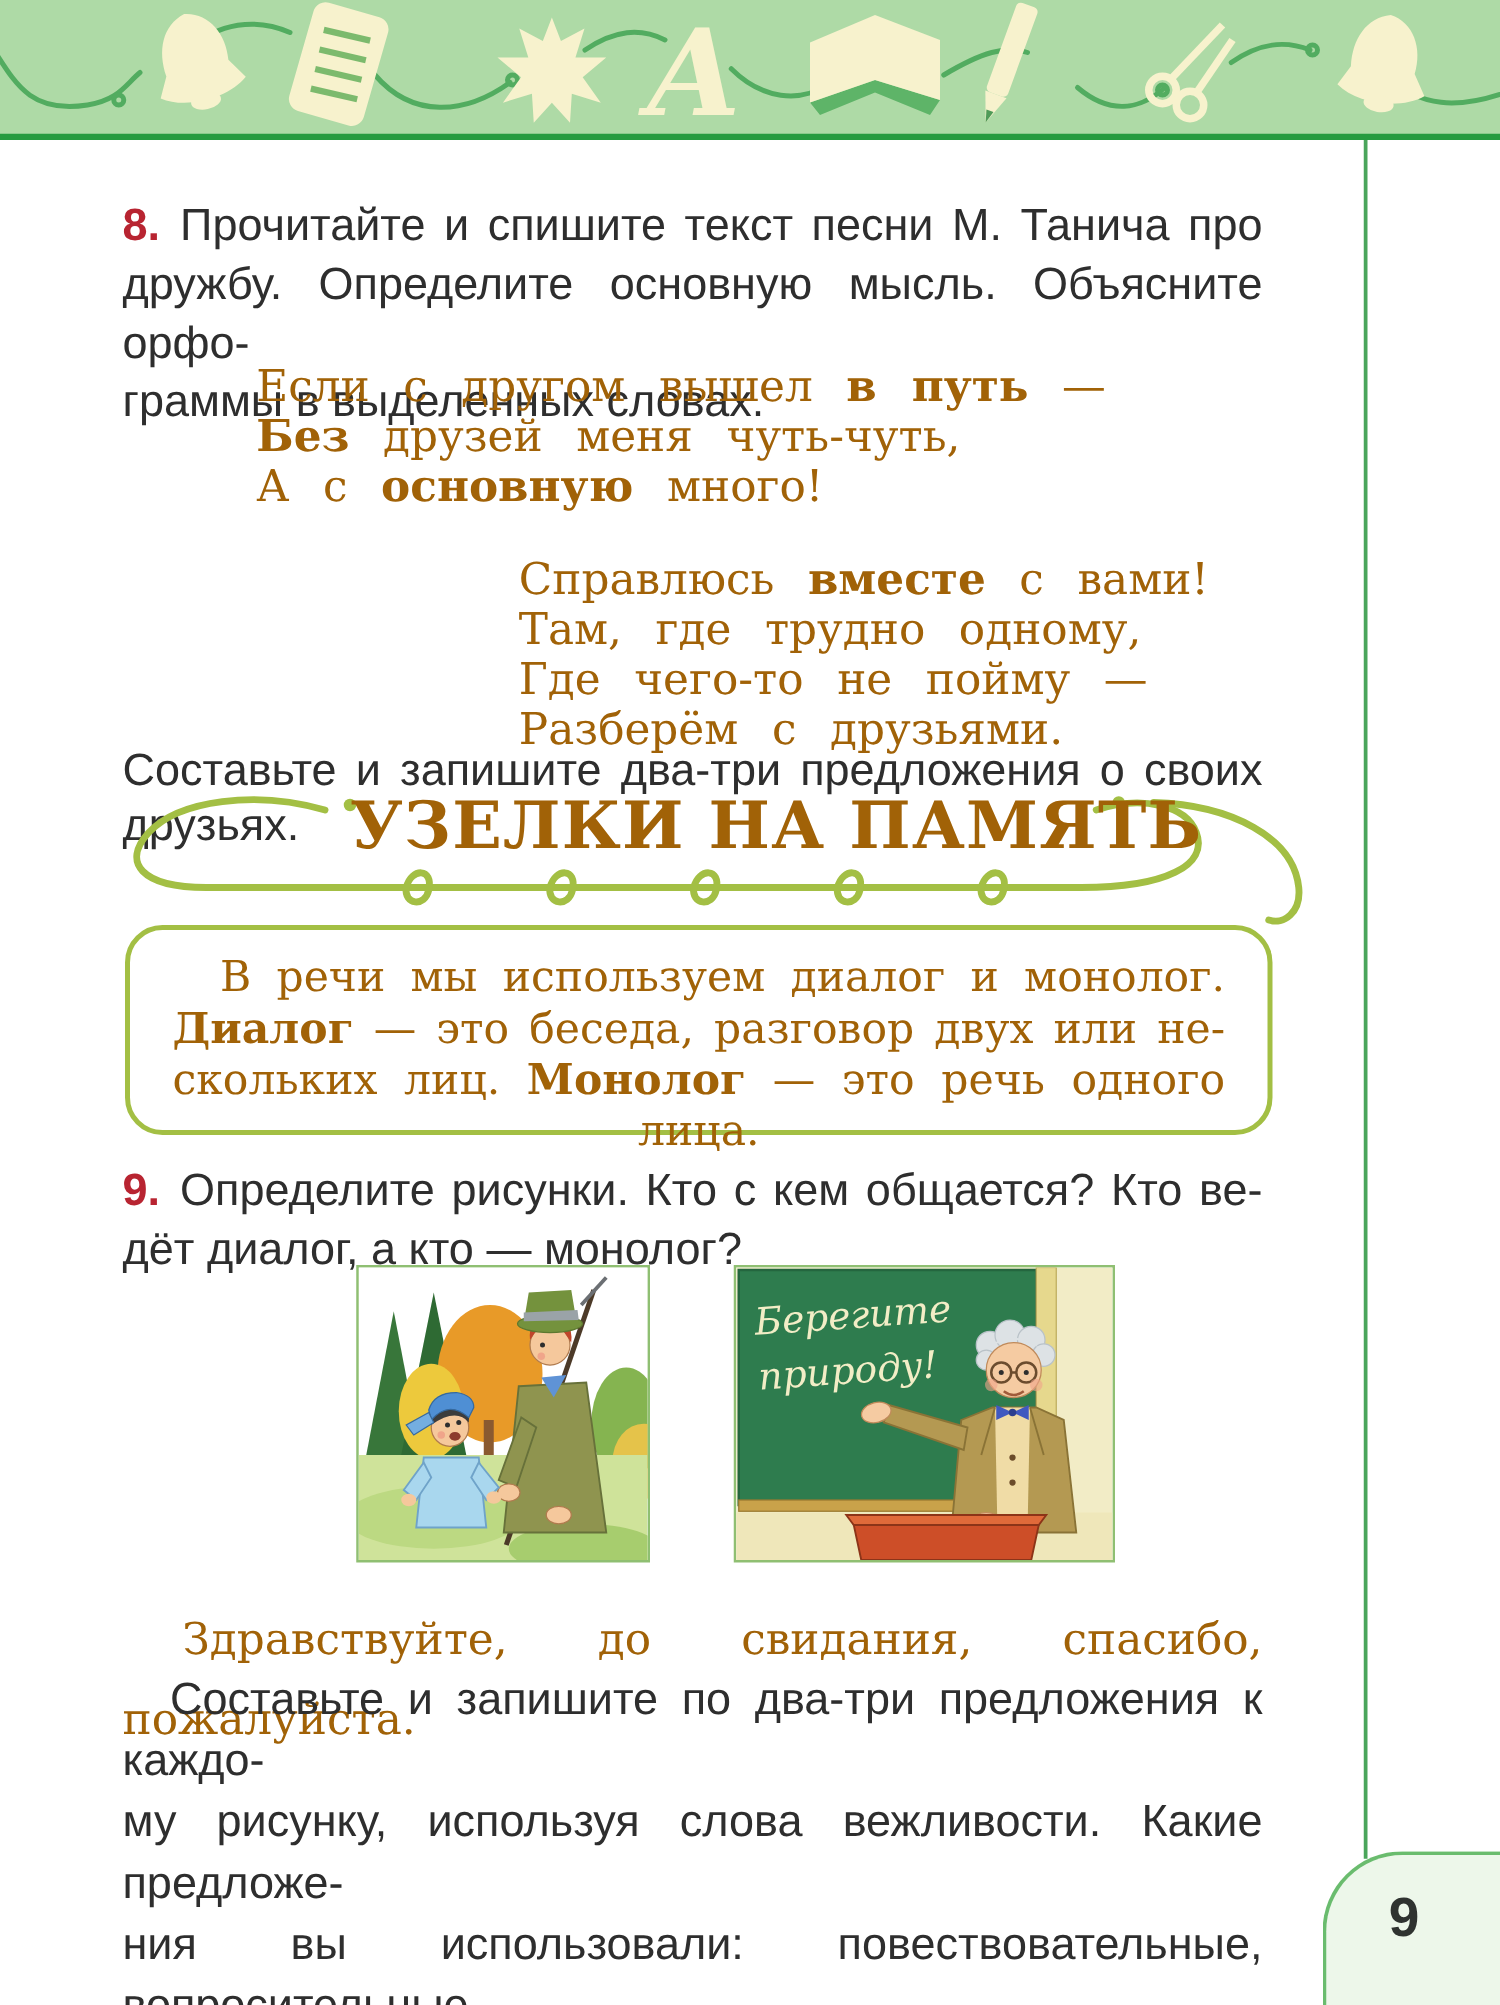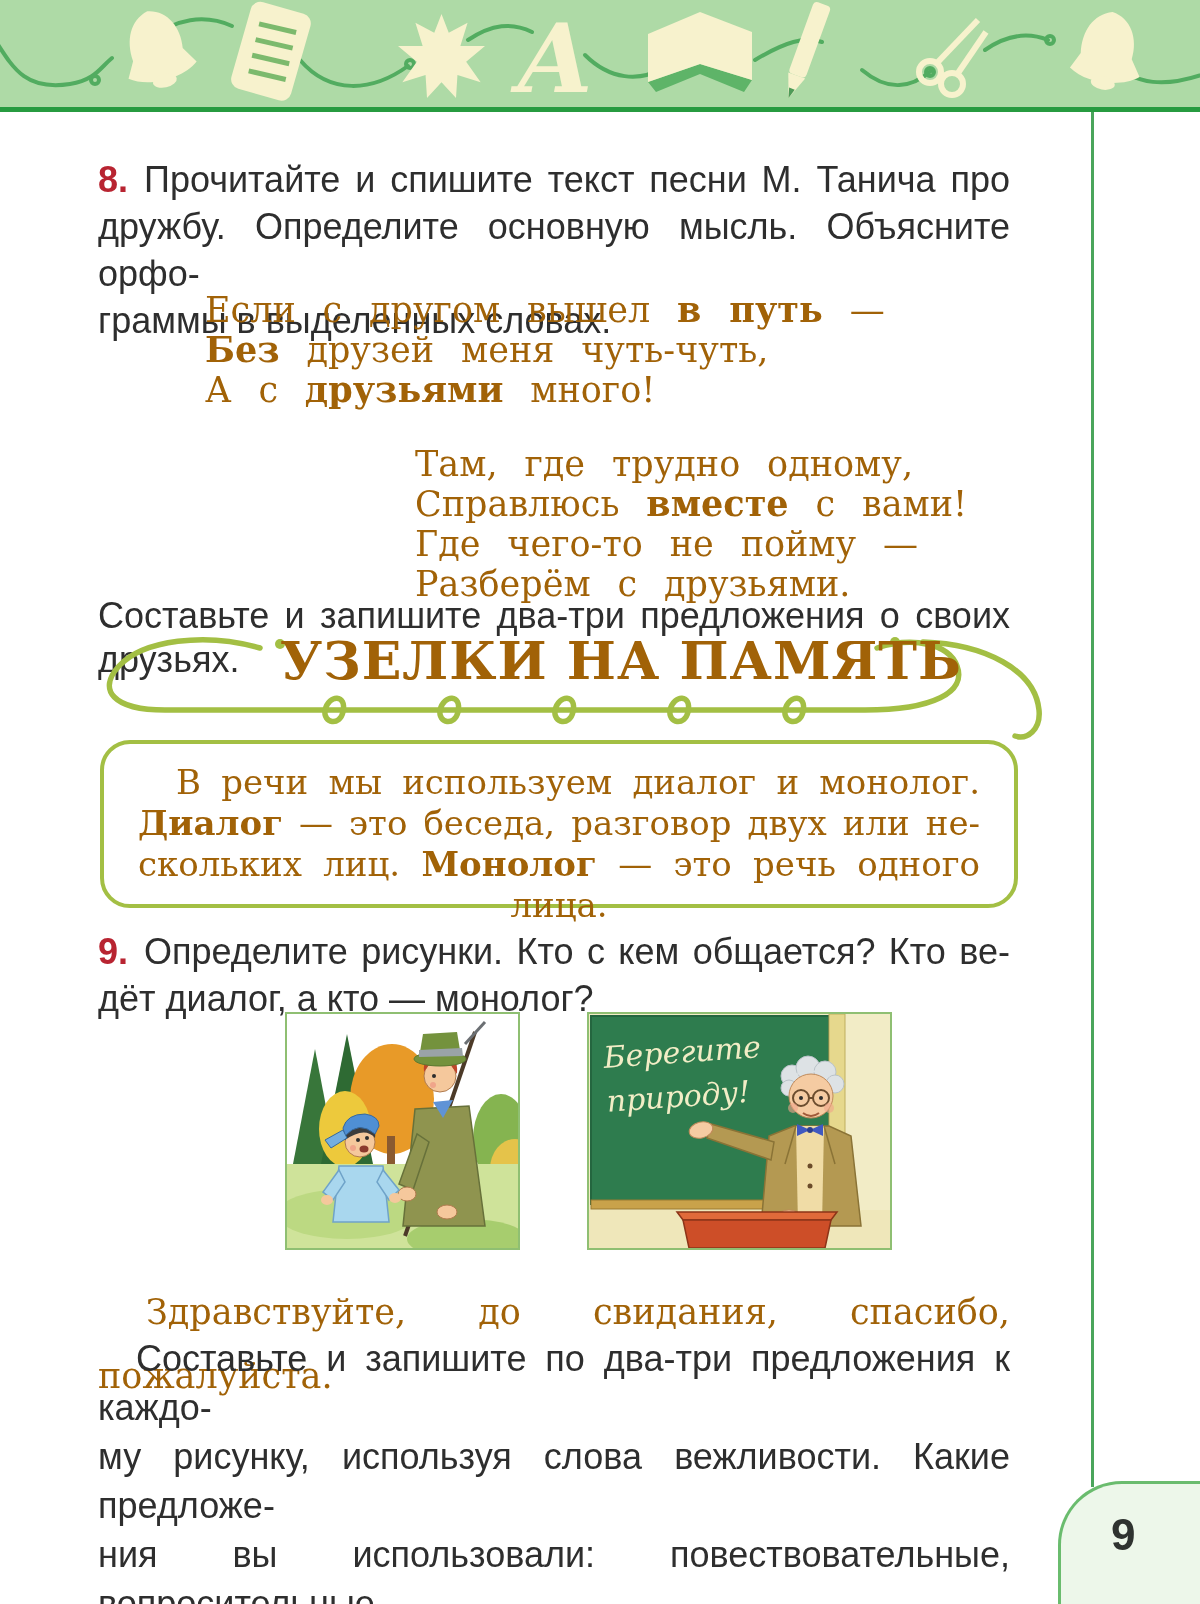--- a/index.html
+++ b/index.html
@@ -116,26 +116,26 @@
     <div class="line jl">
       <span class="num">8.</span><span>Прочитайте и спишите текст песни М. Танича про</span>
     </div>
     <div class="line jl"><span>дружбу. Определите основную мысль. Объясните орфо-</span></div>
     <div class="line"><span>граммы в выделенных словах.</span></div>
   </div>
 
   <div class="blk serif stanza" style="left:205px;top:290px;width:700px">
     <div class="line"><span>Если с другом вышел </span><span class="b">в путь</span><span> —</span></div>
     <div class="line"><span></span><span class="b">Без</span><span> друзей меня чуть-чуть,</span></div>
-    <div class="line"><span>А с </span><span class="b">друзьями</span><span> много!</span></div>
+    <div class="line"><span>А с </span><span class="b">основную</span><span> много!</span></div>
   </div>
 
   <div class="blk serif stanza" style="left:415px;top:444px;width:620px">
+    <div class="line"><span>Справлюсь </span><span class="b">вместе</span><span> с вами!</span></div>
     <div class="line"><span>Там, где трудно одному,</span><span class="b"></span><span></span></div>
-    <div class="line"><span>Справлюсь </span><span class="b">вместе</span><span> с вами!</span></div>
     <div class="line"><span>Где чего-то не пойму —</span><span class="b"></span><span></span></div>
     <div class="line"><span>Разберём с друзьями.</span><span class="b"></span><span></span></div>
   </div>
 
   <div class="blk sans followup jl" style="top:594px">
     <span>Составьте и запишите два-три предложения о своих друзьях.</span>
   </div>
 
   <svg class="vine" width="980" height="135" viewBox="0 0 980 135">
     <g stroke="#a3bf44" stroke-width="5.5" fill="none" stroke-linecap="round">

